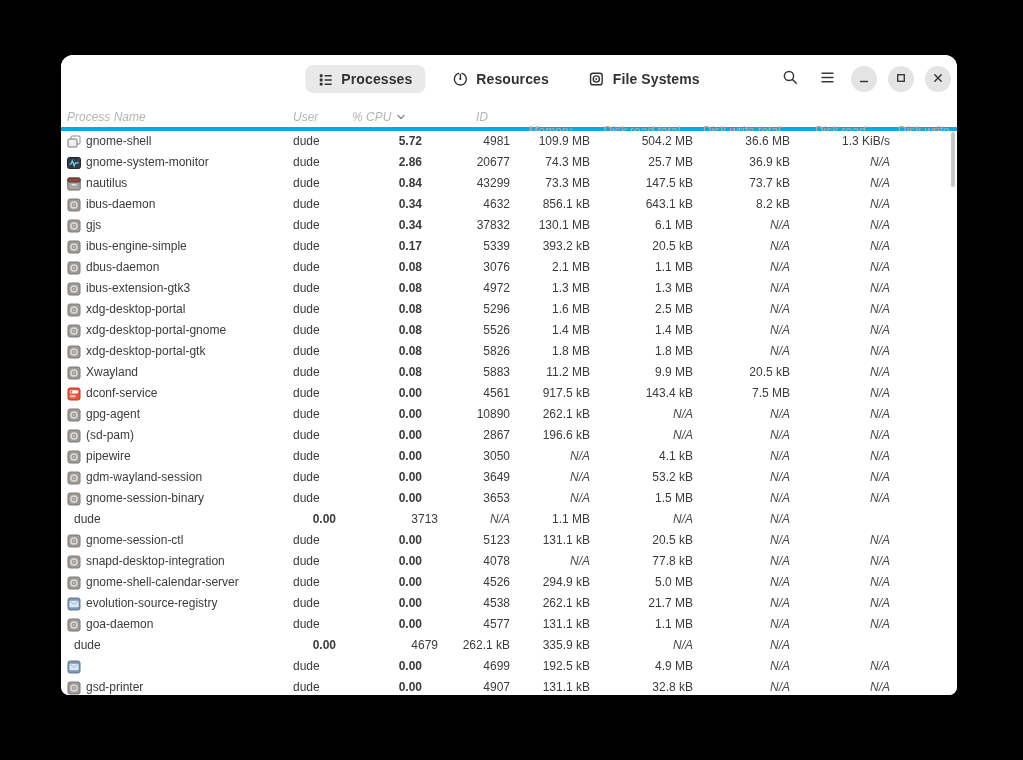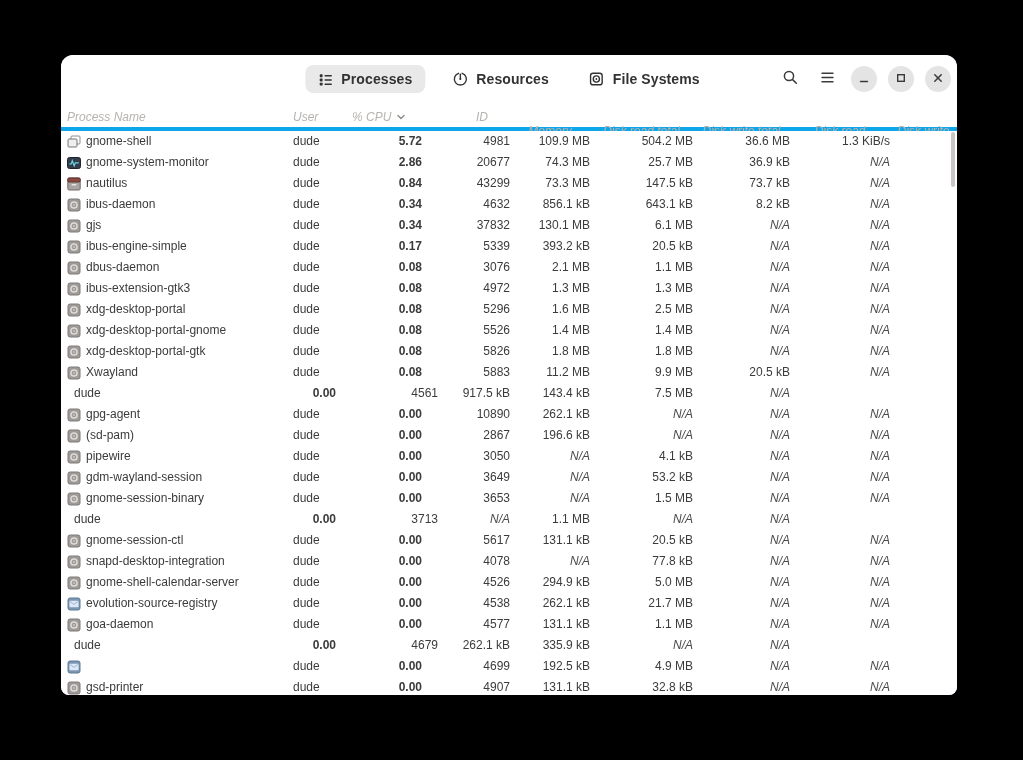--- a/index.html
+++ b/index.html
@@ -410,20 +410,31 @@
         <div class="c-user">dude</div>
         <div class="num c-cpu">0.08</div>
         <div class="num">5883</div>
         <div class="num">11.2 MB</div>
         <div class="num">9.9 MB</div>
         <div class="num">20.5 kB</div>
         <div class="num na">N/A</div>
         <div class="num"></div>
       </div>
       <div class="row grid">
+        <div class="c-name">
+          <span class="ric">
+            <svg width="16" height="16" viewBox="0 0 16 16">
+              <rect x="2" y="2" width="12" height="12" rx="2" fill="#e8563a" stroke="#c23f27"></rect>
+              <rect x="3.6" y="4.2" width="8.8" height="3.2" rx="1.6" fill="#ffffff"></rect>
+              <circle cx="5.4" cy="5.8" r="1.1" fill="#e8563a"></circle>
+              <rect x="3.6" y="9" width="6" height="2.6" rx="1.3" fill="#f0b8ac"></rect>
+            </svg>
+          </span>
+          <span>dconf-service</span>
+        </div>
         <div class="c-user">dude</div>
         <div class="num c-cpu">0.00</div>
         <div class="num">4561</div>
         <div class="num">917.5 kB</div>
         <div class="num">143.4 kB</div>
         <div class="num">7.5 MB</div>
         <div class="num na">N/A</div>
         <div class="num"></div>
       </div>
       <div class="row grid">
@@ -542,21 +553,21 @@
             <svg width="16" height="16" viewBox="0 0 16 16">
               <rect x="2" y="2" width="12" height="12" rx="2" fill="#9d9a97" stroke="#7e7b78"></rect>
               <circle cx="8" cy="8" r="3.1" fill="none" stroke="#dddbd9" stroke-width="1.5"></circle>
               <circle cx="8" cy="8" r="1.1" fill="#c6c4c2"></circle>
             </svg>
           </span>
           <span>gnome-session-ctl</span>
         </div>
         <div class="c-user">dude</div>
         <div class="num c-cpu">0.00</div>
-        <div class="num">5617</div>
+        <div class="num">5123</div>
         <div class="num">131.1 kB</div>
         <div class="num">20.5 kB</div>
         <div class="num na">N/A</div>
         <div class="num na">N/A</div>
         <div class="num"></div>
       </div>
       <div class="row grid">
         <div class="c-name">
           <span class="ric">
             <svg width="16" height="16" viewBox="0 0 16 16">

